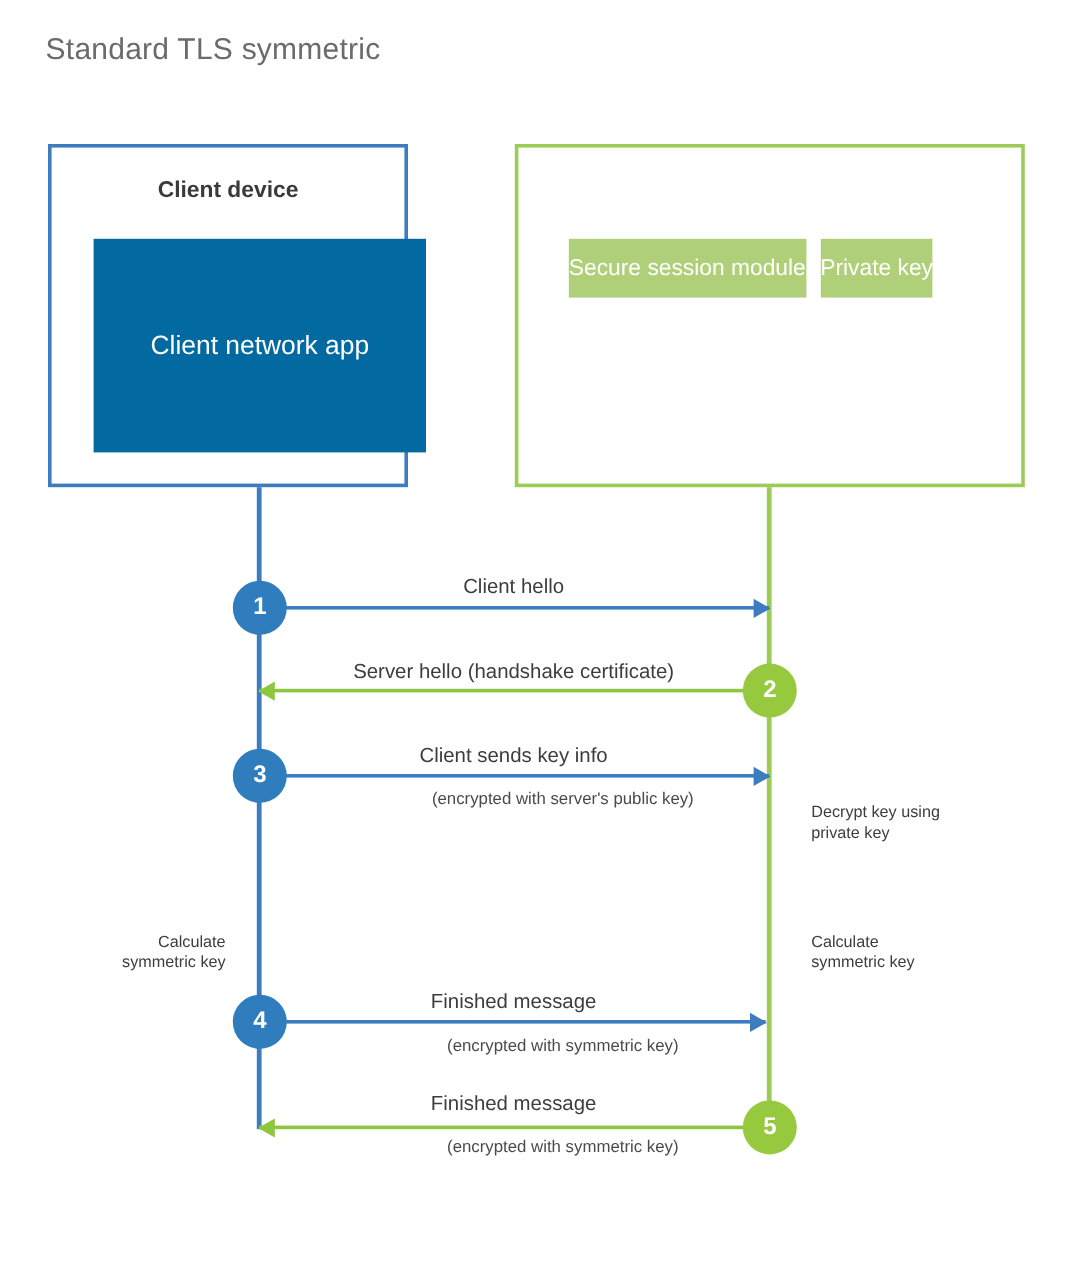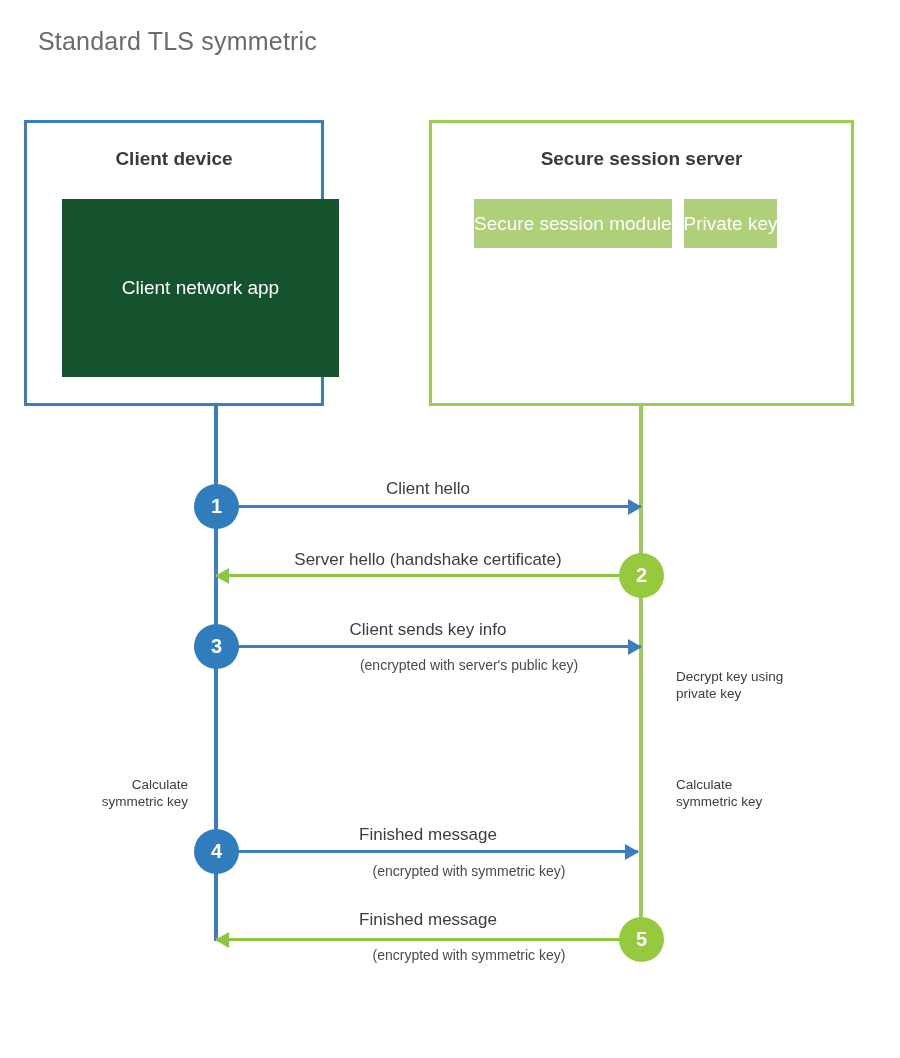--- a/index.html
+++ b/index.html
@@ -32,21 +32,21 @@
     white-space: nowrap;
   }
 
   
   .entity-box {
     position: absolute;
     background: #ffffff;
     box-sizing: border-box;
   }
   .entity-box.client {
-    left: 24px;
+    left: 40px;
     top: 120px;
     width: 300px;
     height: 286px;
     border: 3px solid #3d7dbf;
   }
   .entity-box.server {
     left: 429px;
     top: 120px;
     width: 425px;
     height: 286px;
@@ -63,23 +63,23 @@
     color: #3a3a3a;
   }
 
   
   .client-app-block {
     position: absolute;
     left: 35px;
     top: 76px;
     width: 277px;
     height: 178px;
-    background: #14532d;
+    background: #0369a1;
     color: #ffffff;
-    font-size: 19px;
+    font-size: 22px;
     font-weight: 300;
     line-height: 1.38;
     display: flex;
     align-items: center;
     justify-content: center;
     text-align: center;
     box-sizing: border-box;
     padding: 0 14px;
   }
 
@@ -196,21 +196,20 @@
 <div id="diagram-root">
 
   <div class="page-title">Standard TLS symmetric</div>
 
   <div class="entity-box client">
     <div class="entity-title">Client device</div>
     <div class="client-app-block">Client network app</div>
   </div>
 
   <div class="entity-box server">
-    <div class="entity-title">Secure session server</div>
     <div class="server-rows">
       <div class="server-row">Secure session module</div>
       <div class="server-row">Private key</div>
     </div>
   </div>
 
   <div class="lifeline client"></div>
   <div class="lifeline server"></div>
 
   <div class="arrow blue to-right" style="left:216px; top:505px; width:425px;">

